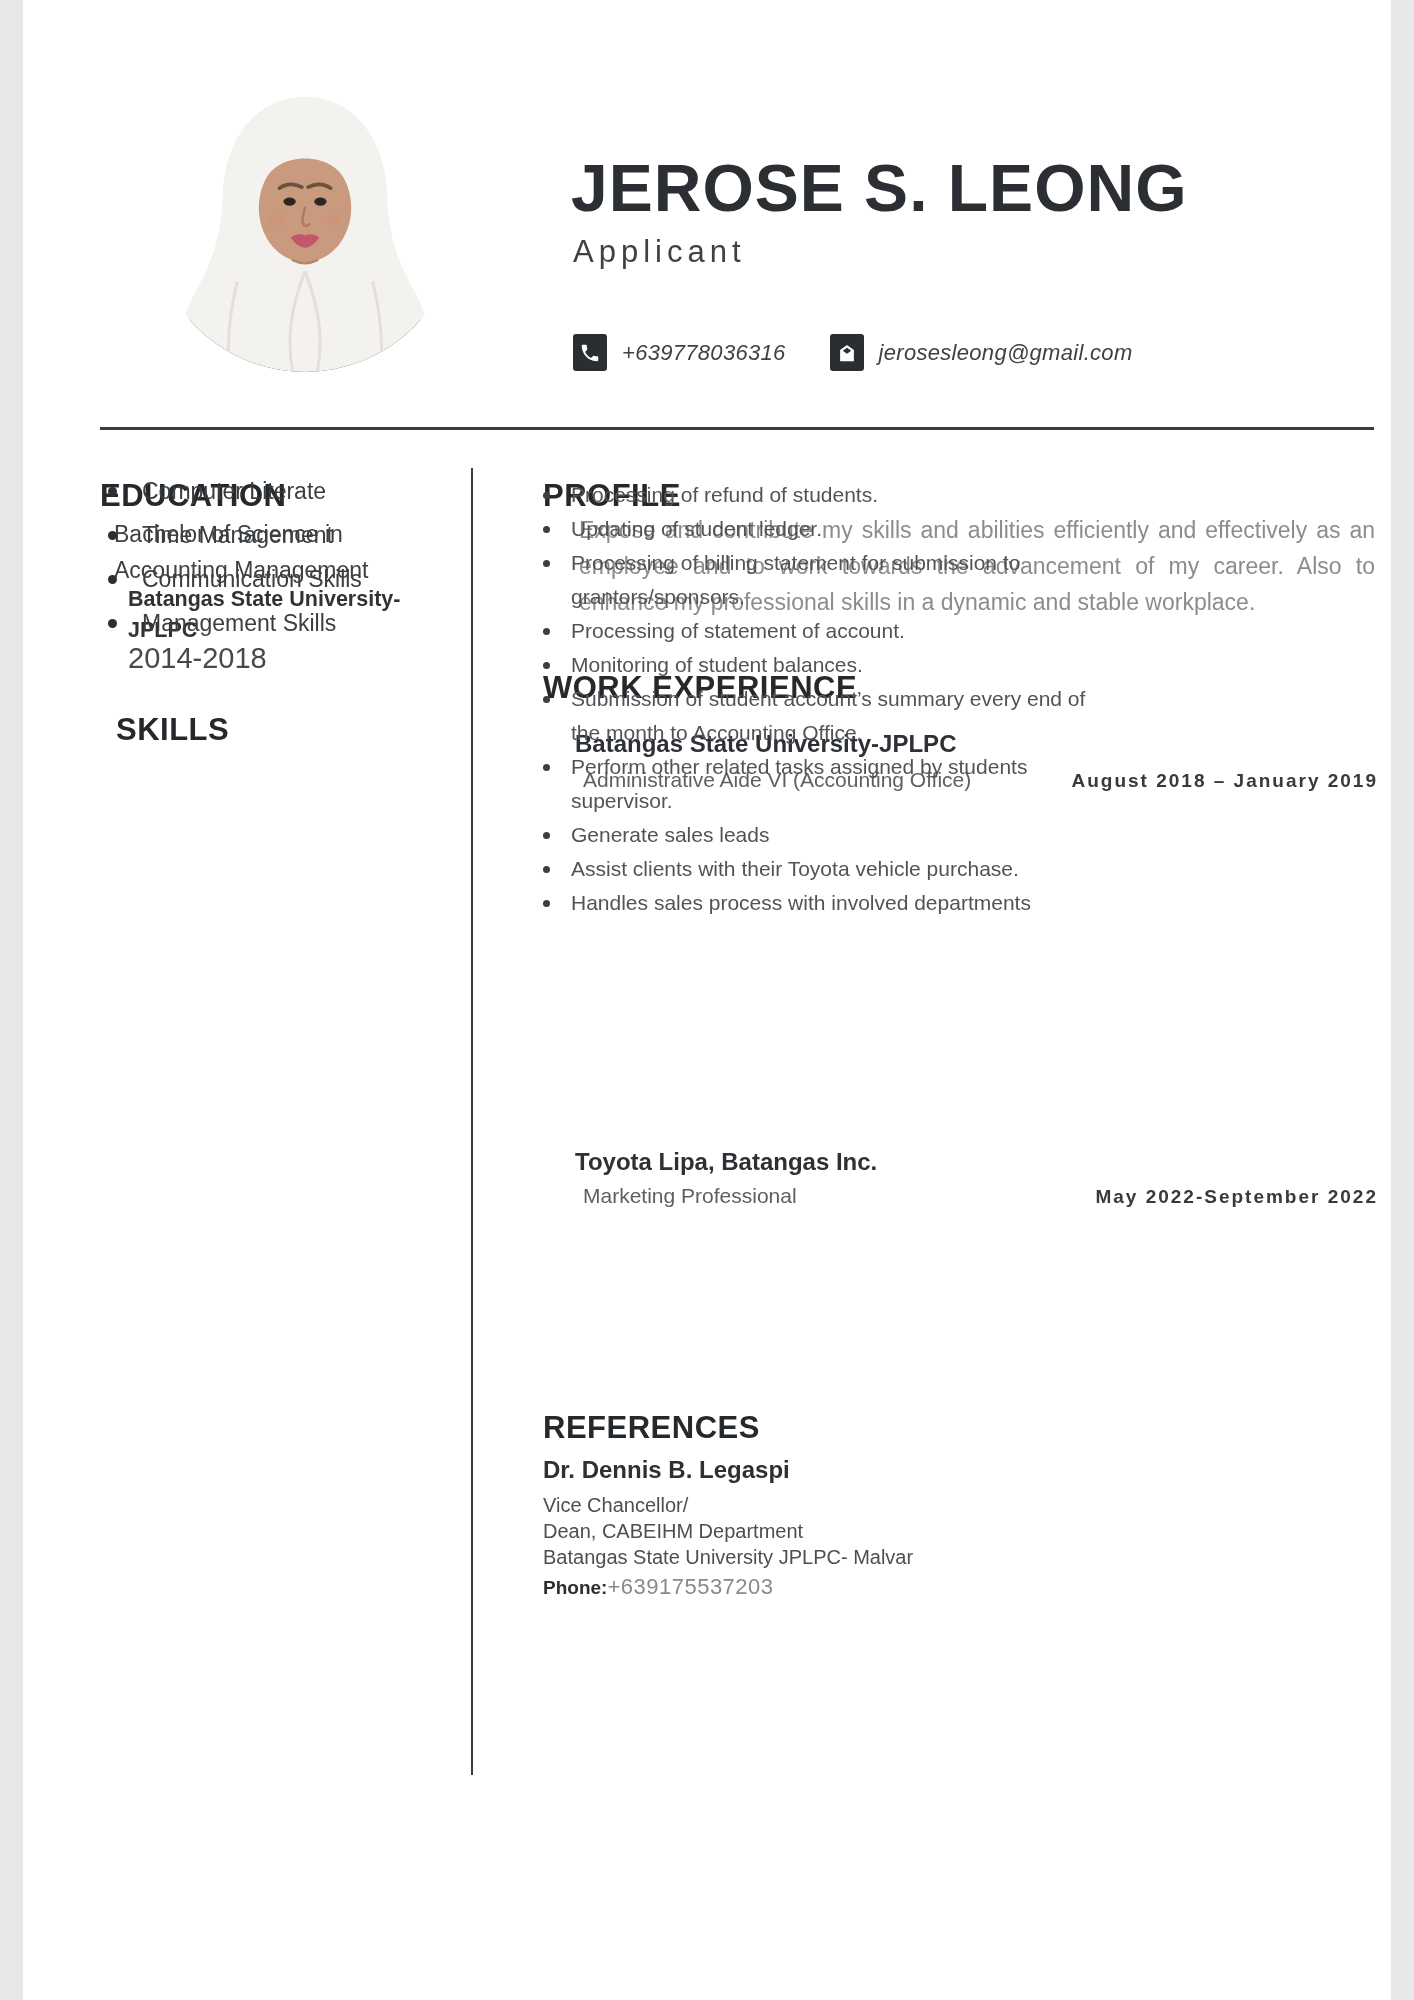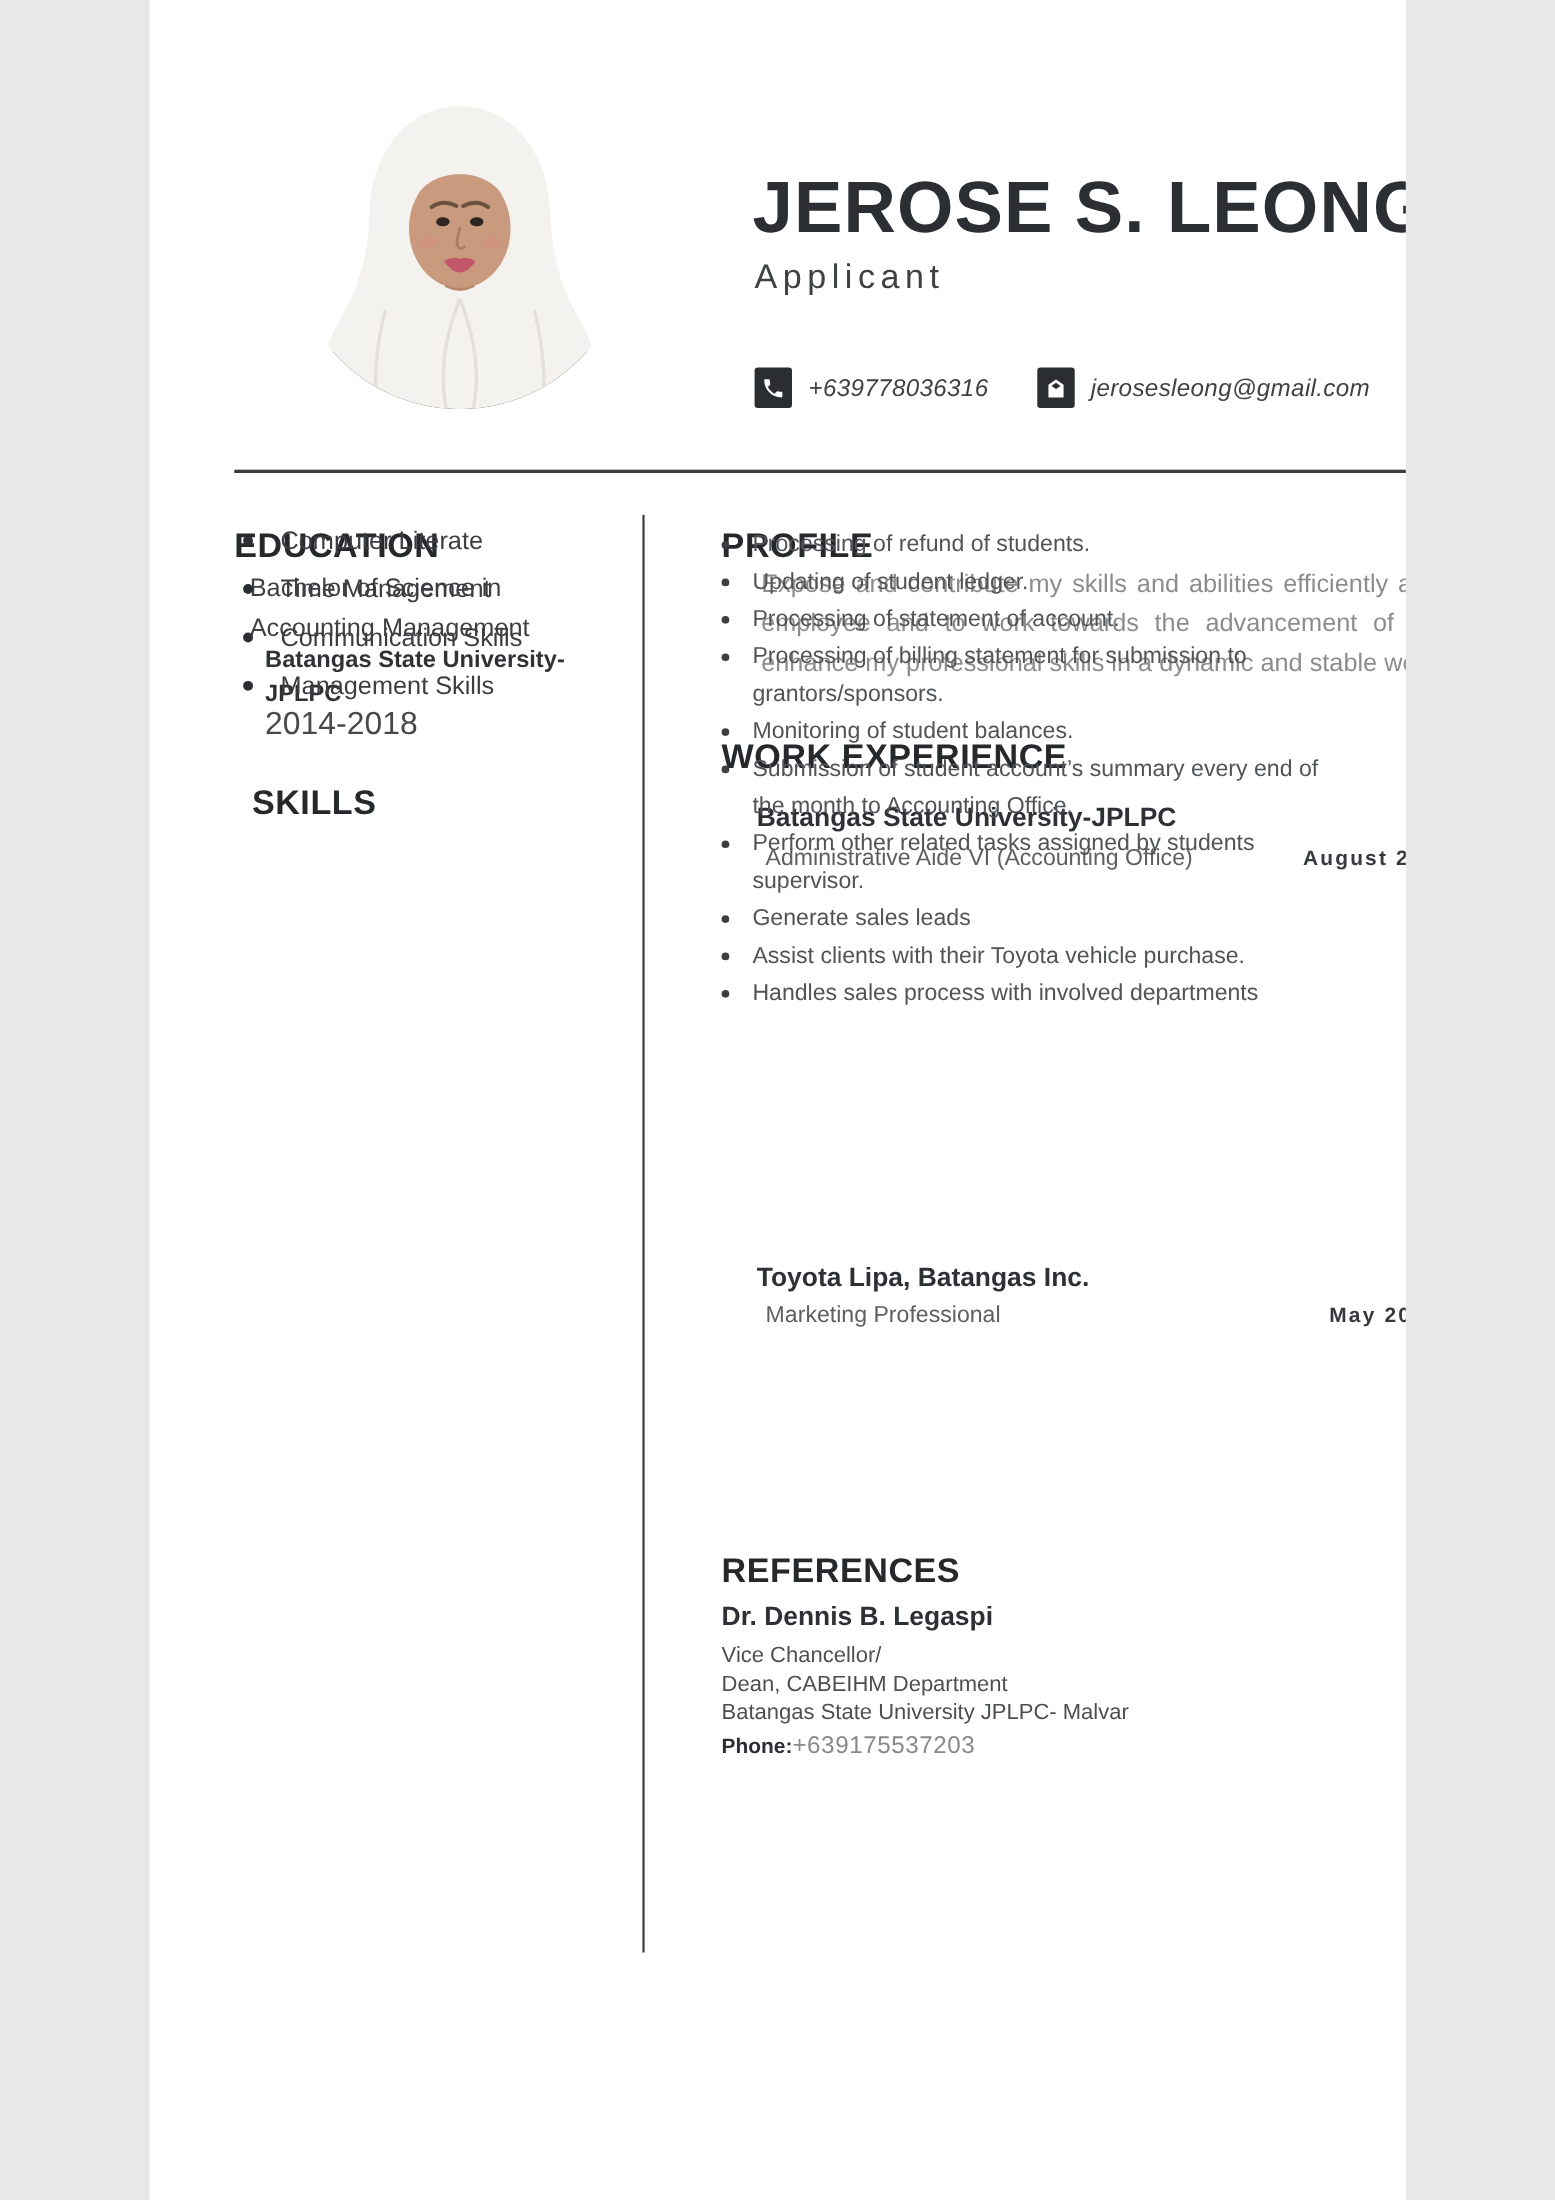--- a/index.html
+++ b/index.html
@@ -1,18 +1,18 @@
 <!DOCTYPE html>
 <html><head>
 <meta charset="utf-8">
 <style>
   * { margin:0; padding:0; box-sizing:border-box; }
   body { background:#e8e8e8; font-family:"Liberation Sans","DejaVu Sans",sans-serif; }
   .page {
-    position:relative; width:1142px; height:2000px; margin:0 auto;
+    position:relative; width:1368px; height:2000px; margin:0 auto;
     background:#ffffff; overflow:hidden; color:#2b2e32;
   }
 
   
   .avatar {
     position:absolute; left:128px; top:64px; width:308px; height:308px;
     border-radius:50%; overflow:hidden; background:#fff;
   }
   .name {
     position:absolute; left:548px; top:150px;
@@ -174,22 +174,22 @@
     <div class="section-heading work-heading">WORK EXPERIENCE</div>
 
     <div class="job-company job1-company">Batangas State University-JPLPC</div>
     <div class="job-role-row job1-role-row">
       <span class="job-role">Administrative Aide VI (Accounting Office)</span>
       <span class="job-dates">August 2018 – January 2019</span>
     </div>
     <ul class="job-bullets job1-bullets">
       <li>Processing of refund of students.</li>
       <li>Updating of student ledger.</li>
+      <li>Processing of billing statement for submission to grantors/sponsors.</li>
       <li>Processing of statement of account.</li>
-      <li>Processing of billing statement for submission to grantors/sponsors.</li>
       <li>Monitoring of student balances.</li>
       <li>Submission of student account’s summary every end of the month to Accounting Office.</li>
       <li>Perform other related tasks assigned by students supervisor.</li>
     </ul>
 
     <div class="job-company job2-company">Toyota Lipa, Batangas Inc.</div>
     <div class="job-role-row job2-role-row">
       <span class="job-role">Marketing Professional</span>
       <span class="job-dates">May 2022-September 2022</span>
     </div>

